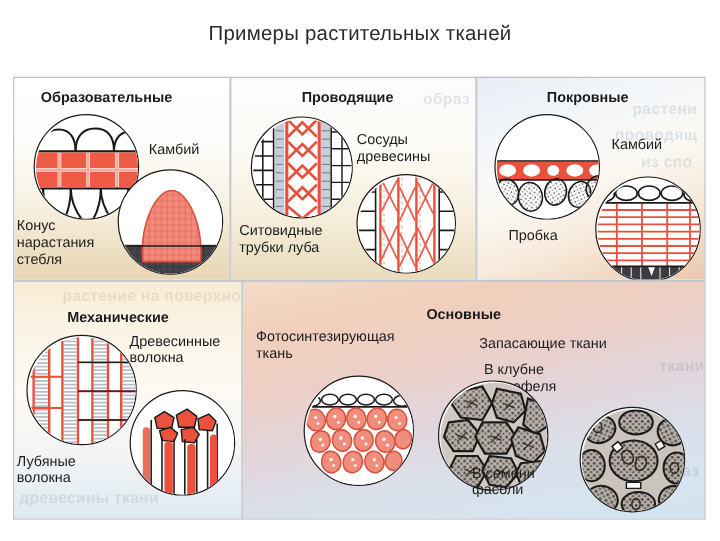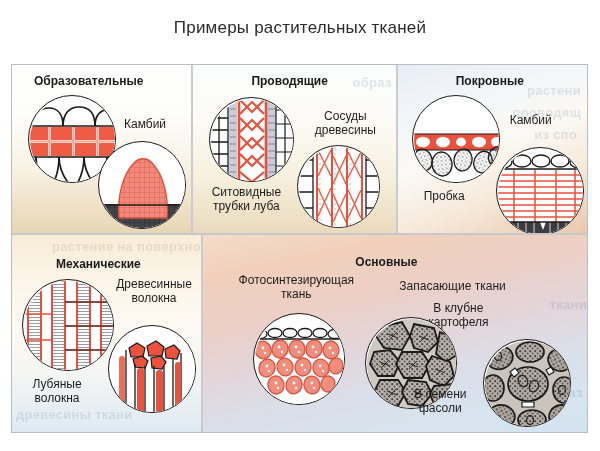--- a/index.html
+++ b/index.html
@@ -130,21 +130,21 @@
     font-size: 12px;
     font-weight: 700;
     color: #1b1b1b;
     white-space: nowrap;
   }
   .label {
     position: absolute;
     font-size: 12px;
     color: #1d1d1d;
     line-height: 1.18;
-    text-align: center;
+    text-align: left;
     white-space: nowrap;
   }
 
   
   .circle {
     position: absolute;
     border-radius: 50%;
     border: 1.6px solid #1a1a1a;
     background: #ffffff;
     overflow: hidden;
@@ -238,20 +238,21 @@
               <rect x="0" y="62" width="88" height="26" fill="url(#darkmesh)" opacity="0.9"></rect>
 
               <path d="M20,76 C18,54 24,33 34,22 C40,15 48,15 54,22 C64,33 70,54 68,76 Z" fill="#f2897b"></path>
               <path d="M20,76 C18,54 24,33 34,22 C40,15 48,15 54,22 C64,33 70,54 68,76 Z" fill="url(#mesh)"></path>
               <path d="M20,76 C18,54 24,33 34,22 C40,15 48,15 54,22 C64,33 70,54 68,76 Z" fill="none" stroke="#d9503c" stroke-width="1.3"></path>
               <line x1="0" y1="63" x2="88" y2="63" stroke="#1a1a1a" stroke-width="1.4"></line>
             </g>
           </svg>
         </div>
 
+        <div class="label" style="left:2px; top:116px; width:92px;" style-note="multiline">Конус<br>нарастания<br>стебля</div>
       </div>
     </div>
 
     <div class="panel p-prov">
       <div class="bg bg-prov"></div>
       <div class="ghost" style="right:4px; top:10px;">образ</div>
       <div class="content">
         <div class="panel-heading" style="left:58px; top:9px;">Проводящие</div>
 
         <div class="circle" style="left:16px; top:32px; width:85px; height:85px;">

